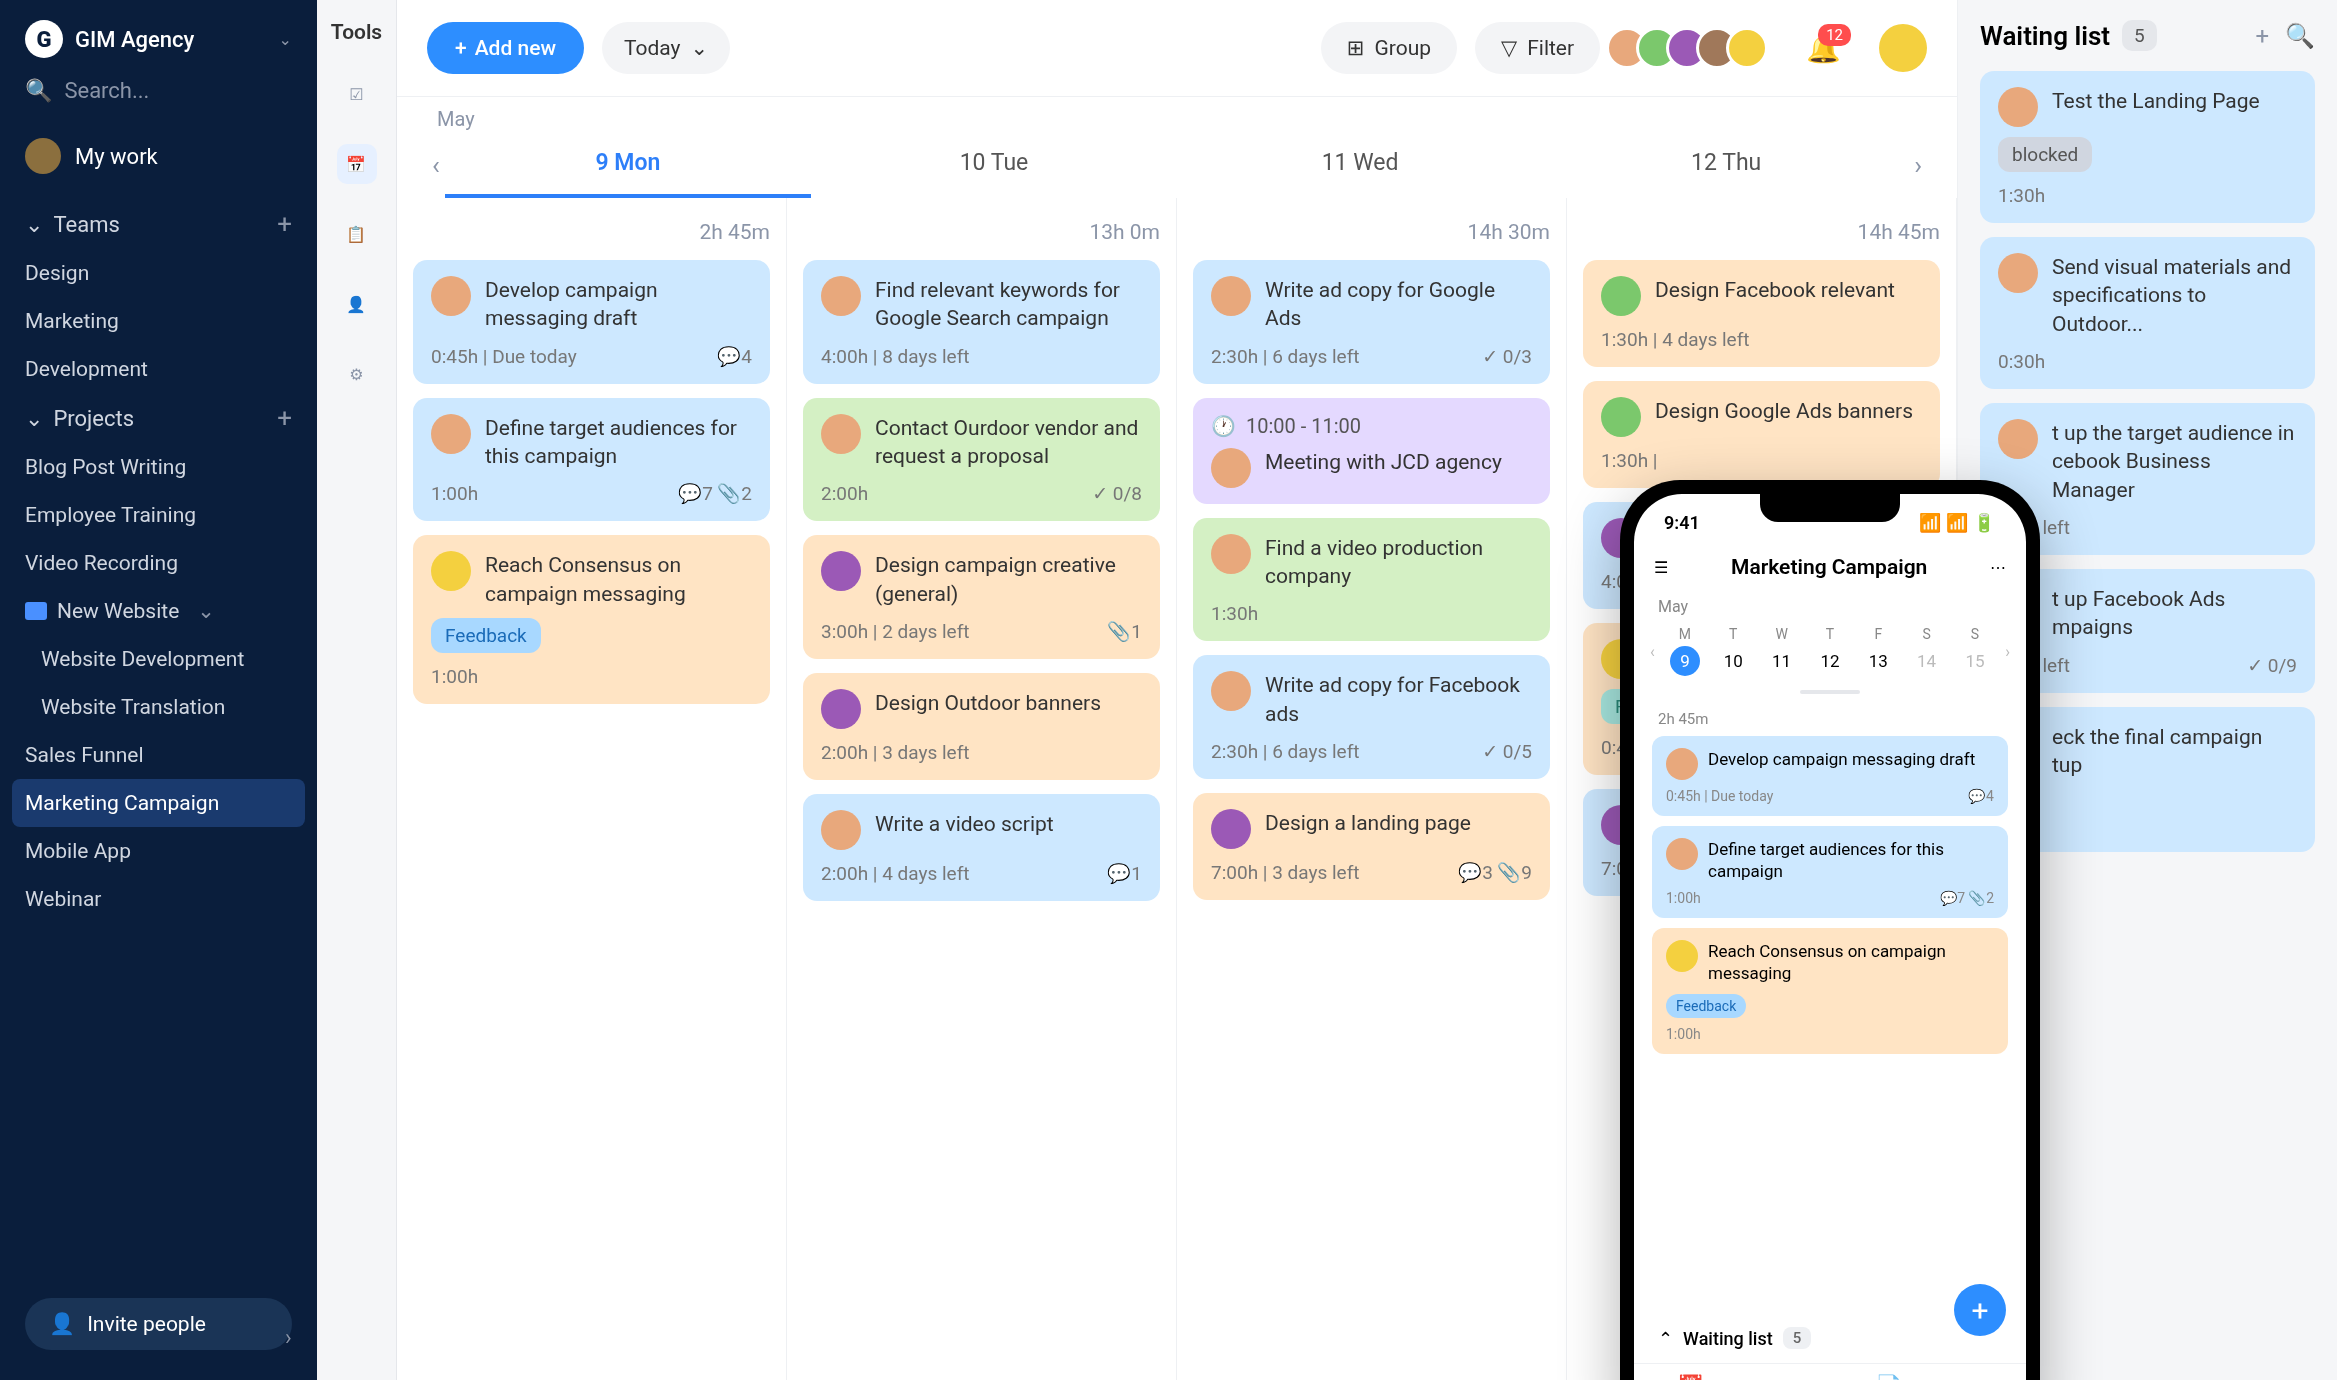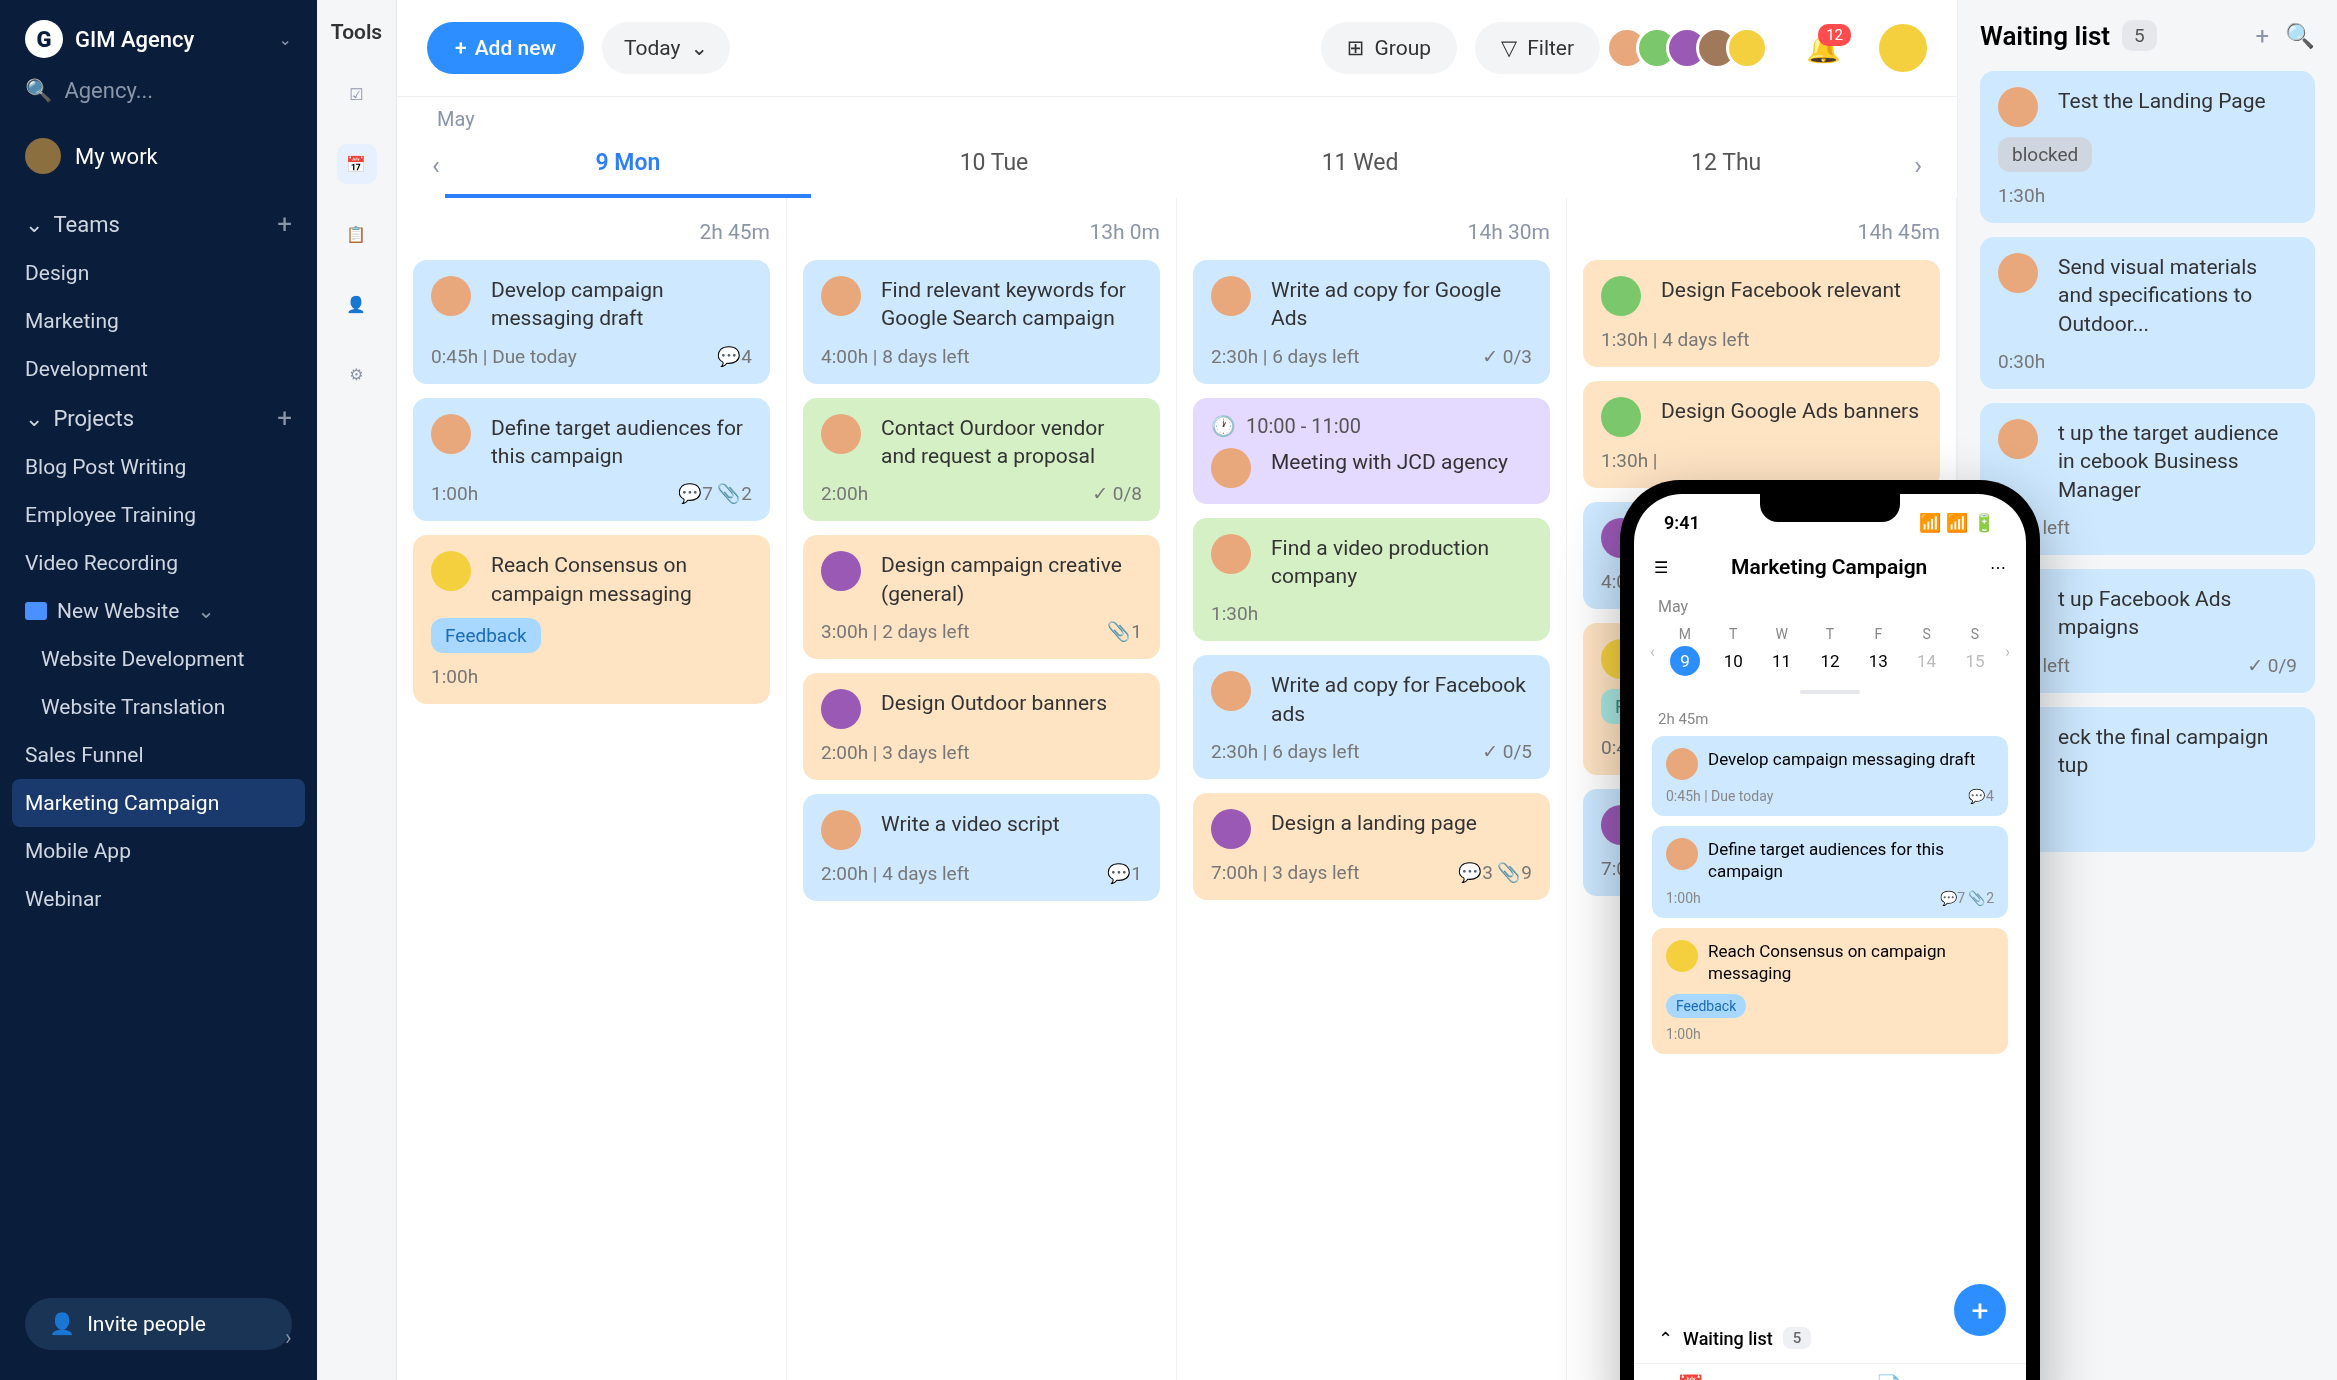--- a/index.html
+++ b/index.html
@@ -53,21 +53,21 @@
 .cal-day { flex: 1; text-align: center; font-size: 23px; color: #555; padding: 18px 0; cursor: pointer; }
 .cal-day.active { color: #2d7ff9; border-bottom: 4px solid #2d7ff9; font-weight: 600; }
 
 
 .columns { display: flex; flex: 1; overflow: hidden; }
 .col { flex: 1; border-right: 1px solid #eef0f3; padding: 12px 16px; overflow-y: auto; }
 .col-time { text-align: right; color: #8b95a8; font-size: 21px; padding: 10px 0 16px; }
 
 
 .card { border-radius: 14px; padding: 16px 18px; margin-bottom: 14px; }
-.card-hd { display: flex; gap: 20px; align-items: flex-start; }
+.card-hd { display: flex; gap: 14px; align-items: flex-start; }
 .card-av { width: 40px; height: 40px; border-radius: 50%; flex-shrink: 0; }
 .card-title { font-size: 21px; color: #333; line-height: 1.35; }
 .card-ft { display: flex; align-items: center; gap: 10px; margin-top: 12px; font-size: 19px; color: #777; }
 .card-ft .right { margin-left: auto; display: flex; align-items: center; gap: 6px; }
 .tag { display: inline-block; border-radius: 12px; padding: 6px 14px; font-size: 19px; margin-top: 10px; }
 .c-blue{background:#cde8ff}.c-green{background:#d4f0c4}.c-orange{background:#ffe4c4}.c-purple{background:#e4d9ff}
 .t-blue{background:#a8d8ff;color:#1a6bb8}.t-gray{background:#d0d6e0;color:#555}.t-cyan{background:#a8e8e0;color:#2a8a7a}
 
 
 .waiting { width: 380px; background: #f5f6f8; padding: 20px 22px; border-left: 1px solid #eef0f3; }
@@ -117,21 +117,21 @@
 <div class="app">
 
   <div class="sidebar">
     <div class="sb-header">
       <div class="sb-logo">G</div>
       <div class="sb-title">GIM Agency</div>
       <span class="sb-chevron">⌄</span>
     </div>
     <div class="sb-search">
       <span>🔍</span>
-      <span>Agency...</span>
+      <span>Search...</span>
     </div>
     <div class="sb-mywork">
       <div class="sb-avatar"></div>
       <span>My work</span>
     </div>
     <div class="sb-section">
       <span>⌄</span>
       <span>Teams</span>
       <span class="plus">+</span>
     </div>

